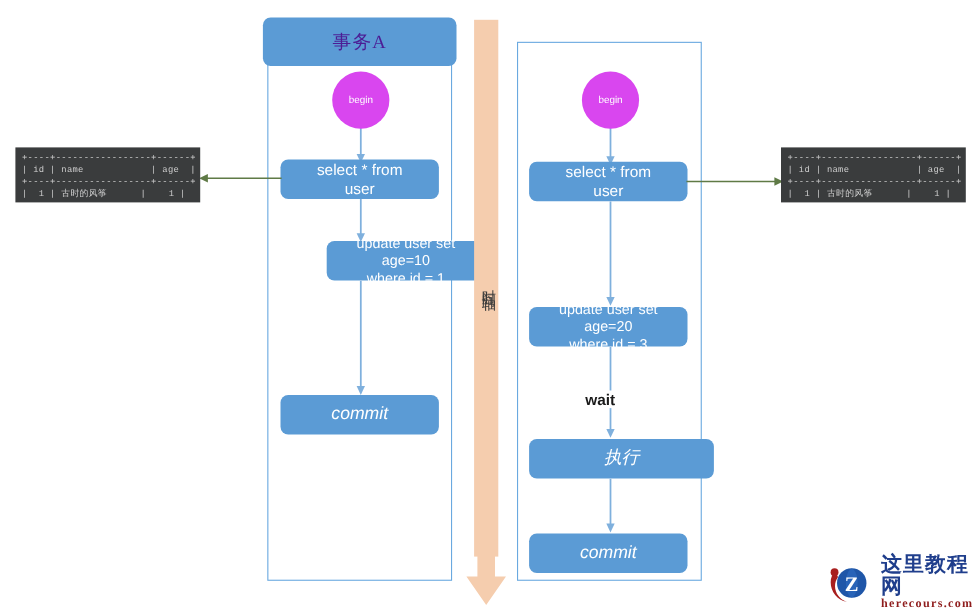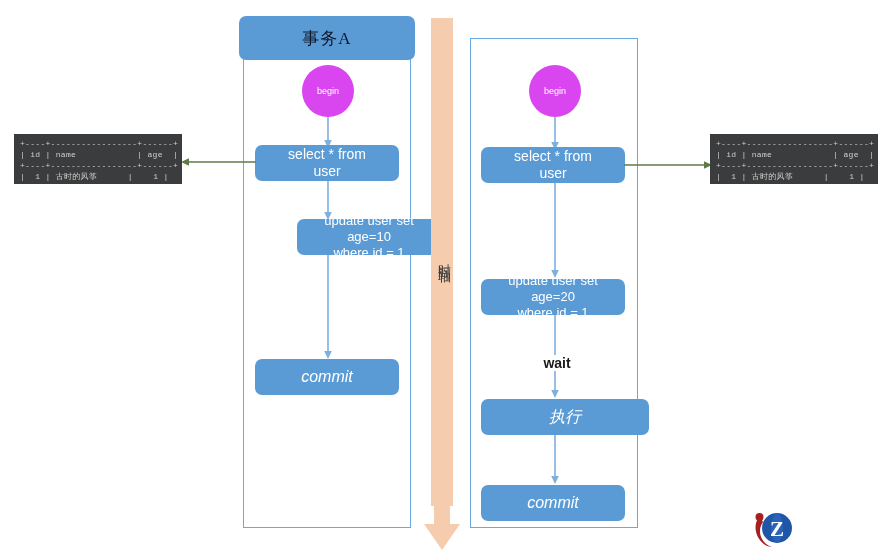--- a/index.html
+++ b/index.html
@@ -23,21 +23,21 @@
     position: absolute;
     box-sizing: border-box;
     border: 1px solid #6aa9e0;
     background: #ffffff;
   }
   .txn-header {
     position: absolute;
     box-sizing: border-box;
     background: #5b9bd5;
     border-radius: 7px;
-    color: #0f172a;
+    color: #4c1d95;
     font-size: 17px;
     letter-spacing: 1px;
     display: flex;
     align-items: center;
     justify-content: center;
     font-family: "Liberation Serif", "DejaVu Serif", serif;
   }
 
   
   .node-box {
@@ -69,21 +69,21 @@
     justify-content: center;
     font-size: 9px;
   }
   .node-label {
     position: absolute;
     color: #1a1a1a;
     font-size: 14px;
     font-weight: bold;
     background: #ffffff;
     padding: 0 5px;
-    text-align: center;
+    text-align: left;
   }
 
   
   .conn {
     position: absolute;
   }
 
   
   .timeline-bar {
     position: absolute;
@@ -194,21 +194,21 @@
 
   <div class="node-box" style="left:481px; top:147px; width:144px; height:36px; font-size:14px;">select * from user</div>
 
   <svg class="conn" style="left:546px; top:183px;" width="18" height="96">
     <line x1="9" y1="0" x2="9" y2="89" stroke="#7fb0dd" stroke-width="1.6"></line>
     <polygon points="9,95 5.2,87 12.8,87" fill="#7fb0dd"></polygon>
   </svg>
 
   <div class="node-box" style="left:481px; top:279px; width:144px; height:36px;">
     <span style="white-space:pre-line;">update user set age=20
-where id = 1</span>
+where id = 3</span>
   </div>
 
   <svg class="conn" style="left:546px; top:315px;" width="18" height="84">
     <line x1="9" y1="0" x2="9" y2="77" stroke="#7fb0dd" stroke-width="1.6"></line>
     <polygon points="9,83 5.2,75 12.8,75" fill="#7fb0dd"></polygon>
   </svg>
 
   <div class="node-label" style="left:527px; top:355px; width:50px;">wait</div>
 
   <div class="node-box big" style="left:481px; top:399px; width:168px; height:36px;">执行</div>
@@ -243,15 +243,19 @@
 +----+-----------------+------+</div>
 
   <div class="watermark" style="left:752px; top:504px;">
     <svg width="48" height="48" viewBox="0 0 48 48">
       <path d="M8 12 C-2 22, 6 42, 20 43 C10 40, 4 28, 11 18 Z" fill="#a81f1f"></path>
       <circle cx="7.5" cy="13" r="4" fill="#a81f1f"></circle>
       <circle cx="25" cy="24" r="15" fill="#1f56a8"></circle>
       <path d="M25 9 C17 13, 17 35, 25 39 C33 35, 33 13, 25 9 Z" fill="#2f6fc4" opacity="0.55"></path>
       <text x="25" y="32" font-family="Liberation Serif, serif" font-size="21" font-weight="bold" fill="#ffffff" text-anchor="middle">Z</text>
     </svg>
+    <div class="wm-text">
+      <div class="wm-cn">这里教程网</div>
+      <div class="wm-en">herecours.com</div>
+    </div>
   </div>
 
 </div>
 
 </body></html>

